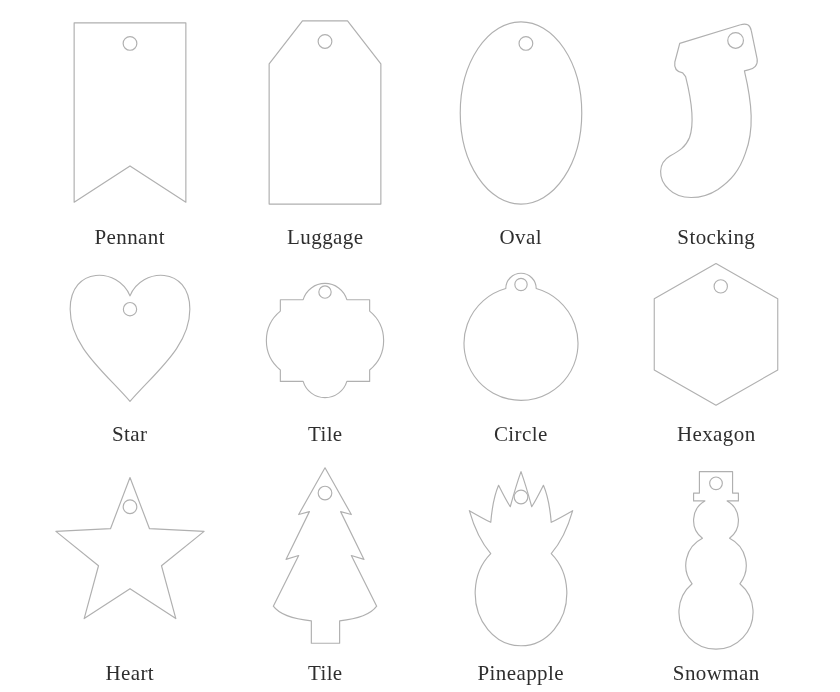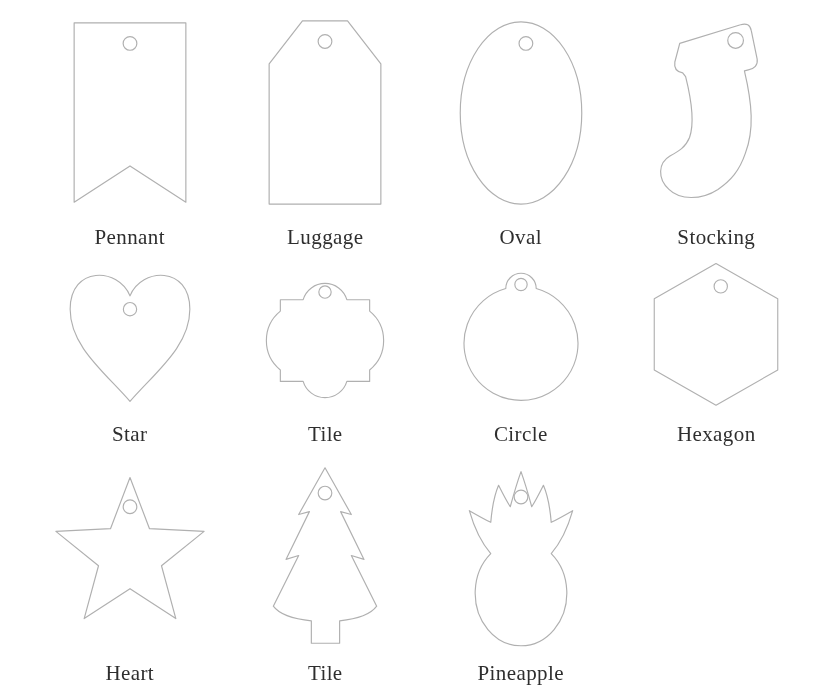--- a/index.html
+++ b/index.html
@@ -115,14 +115,27 @@
   <div class="cell r3">
     <svg width="150" height="195" viewBox="0 0 150 200">
       <path class="outline" d="M44,98 Q30,82 22,54 Q36,62 44,66 Q46,42 52,28 Q60,44 64,50
         Q70,28 75,14 Q80,28 86,50 Q90,44 98,28 Q104,42 106,66 Q114,62 128,54
         Q120,82 106,98 A47,54 0 1 1 44,98 Z"></path>
       <circle class="hole" cx="75" cy="40" r="7"></circle>
     </svg>
     <div class="label">Pineapple</div>
   </div>
 
+  <div class="cell r3">
+    <svg width="150" height="195" viewBox="0 0 150 200">
+      <path class="outline" d="M58,14 H92 V36 H98 V44 H86.4
+        A23,23 0 0 1 88.9,82.3
+        A31,31 0 0 1 99.5,129
+        A38,38 0 1 1 50.5,129
+        A31,31 0 0 1 61.1,82.3
+        A23,23 0 0 1 63.6,44
+        H52 V36 H58 Z"></path>
+      <circle class="hole" cx="75" cy="26" r="6.5"></circle>
+    </svg>
+    <div class="label">Snowman</div>
+  </div>
 
 </div>
 
 </body></html>

